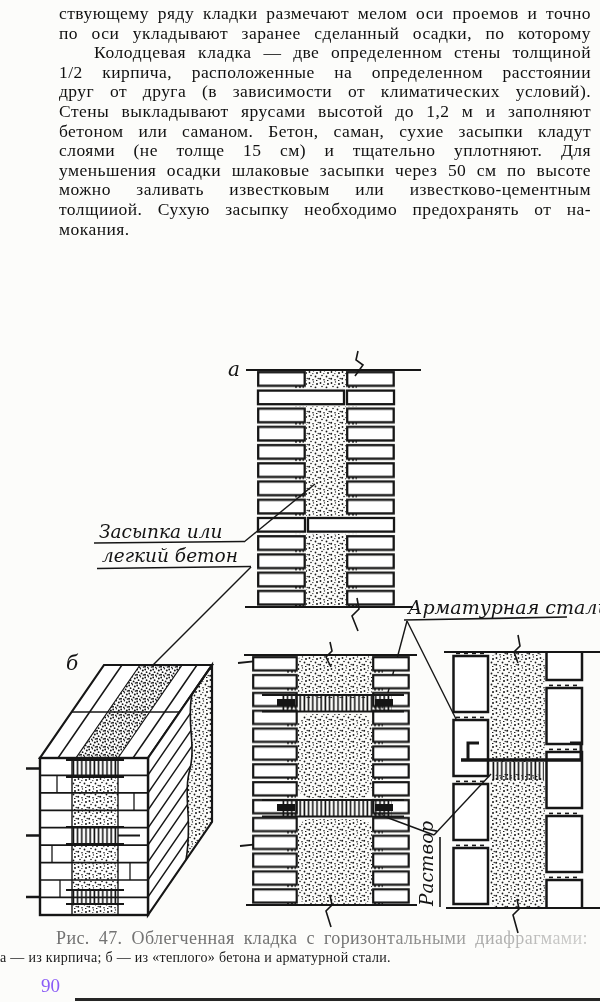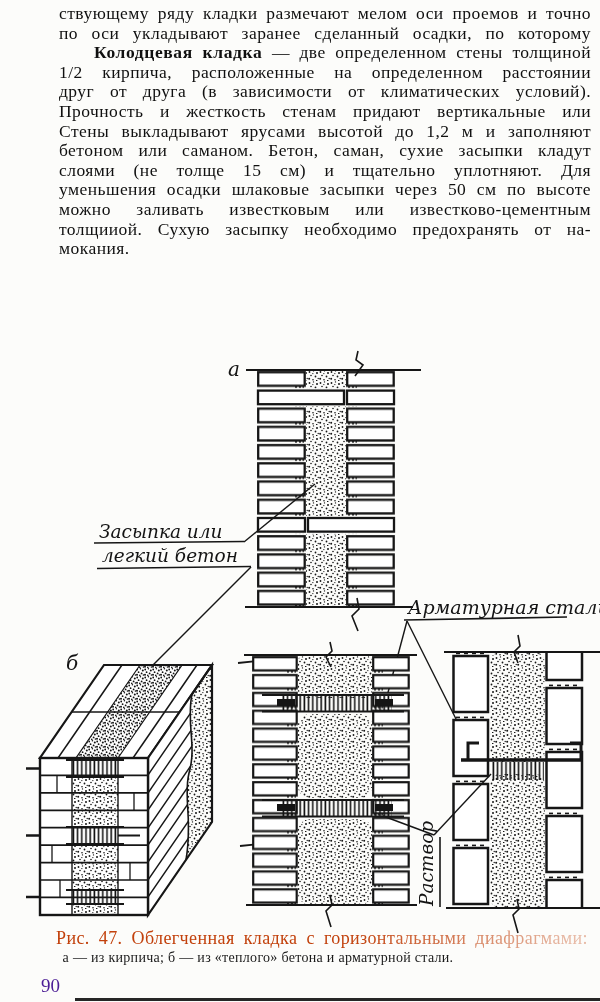--- a/index.html
+++ b/index.html
@@ -10,50 +10,49 @@
     font-family:"Liberation Serif","DejaVu Serif",serif;color:#121212;
   }
   .textblock{position:absolute;left:59px;top:4px;width:532px;}
   .tline{
     font-size:17.5px;line-height:19.6px;letter-spacing:0.45px;
     text-align:justify;text-align-last:justify;color:#101010;
     height:19.6px;overflow:hidden;white-space:normal;
   }
   .tline.last{text-align-last:left;}
   .tline.indent{text-indent:35px;}
-  .tline b{font-weight:bold;letter-spacing:0.6px;}
+  .tline b{font-weight:normal;letter-spacing:0.6px;}
   .figure{position:absolute;left:0;top:348px;width:600px;height:592px;}
   svg .ln{stroke:#161616;fill:none;}
   svg text{font-family:"DejaVu Serif","Liberation Serif",serif;font-style:italic;fill:#141414;}
   .caption1{
     position:absolute;left:56px;top:927px;width:532px;
     font-size:18px;letter-spacing:0.4px;line-height:22px;
-    text-align:justify;text-align-last:justify;color:#c2410c;
+    text-align:justify;text-align-last:justify;color:#737373;
     -webkit-mask-image:linear-gradient(90deg,#000 55%,rgba(0,0,0,0.35) 97%);
             mask-image:linear-gradient(90deg,#000 55%,rgba(0,0,0,0.35) 97%);
   }
   .caption2{
     position:absolute;left:0;top:950px;width:516px;
-    font-size:14px;letter-spacing:0.3px;text-align:center;color:#1a1a1a;
+    font-size:14px;letter-spacing:0.3px;text-align:left;color:#1a1a1a;
   }
-  .pagenum{position:absolute;left:41px;top:975px;font-size:19px;color:#4c1d95;}
+  .pagenum{position:absolute;left:41px;top:975px;font-size:19px;color:#8b5cf6;}
   .scanedge{position:absolute;left:75px;top:998px;width:525px;height:3px;background:#262626;}
 </style>
 </head>
 <body>
 
 <div class="page">
 
   <div class="textblock">
     <div class="tline">ствующему ряду кладки размечают мелом оси проемов и точно</div>
     <div class="tline">по оси укладывают заранее сделанный осадки, по которому</div>
     <div class="tline indent"><b>Колодцевая кладка</b><span> — две определенном стены толщиной</span></div>
     <div class="tline">1/2 кирпича, расположенные на определенном расстоянии</div>
     <div class="tline">друг от друга (в зависимости от климатических условий).</div>
-    <div class="tline">Прочность и жесткость стенам придают вертикальные или</div>
     <div class="tline">Стены выкладывают ярусами высотой до 1,2 м и заполняют</div>
     <div class="tline">бетоном или саманом. Бетон, саман, сухие засыпки кладут</div>
     <div class="tline">слоями (не толще 15 см) и тщательно уплотняют. Для</div>
     <div class="tline">уменьшения осадки шлаковые засыпки через 50 см по высоте</div>
     <div class="tline">можно заливать известковым или известково-цементным</div>
     <div class="tline">толщииой. Сухую засыпку необходимо предохранять от на-</div>
     <div class="tline last">мокания.</div>
   </div>
 
   <svg class="figure" viewBox="0 0 600 592" width="600" height="592">

